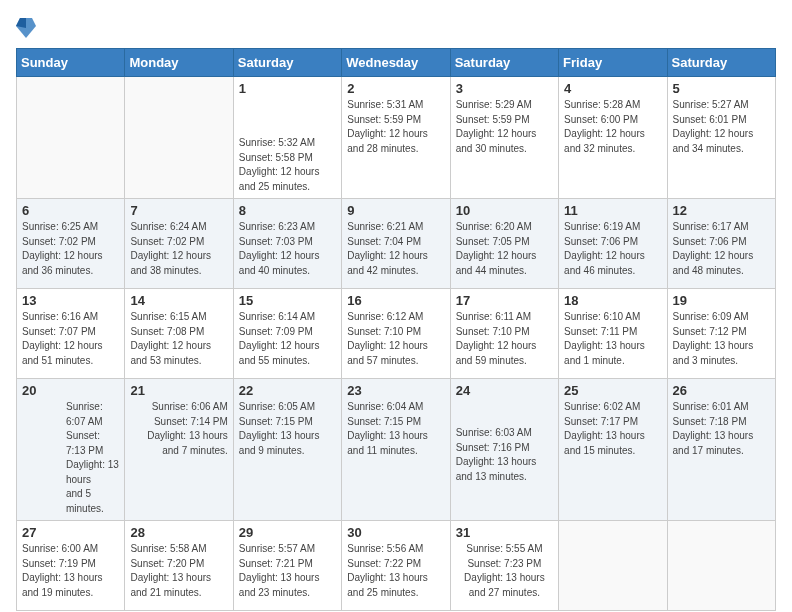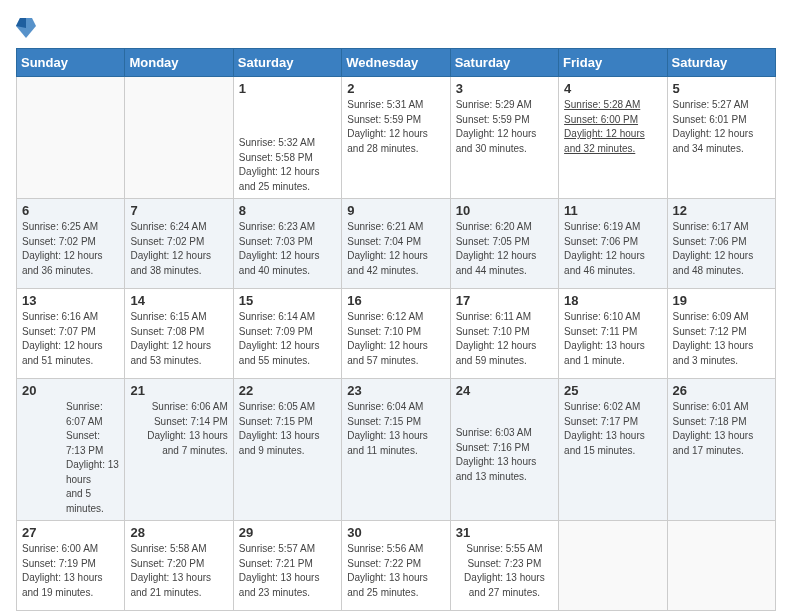--- a/index.html
+++ b/index.html
@@ -146,21 +146,21 @@
         </td>
         <td>
           <span class="day-number">3</span>
           <div class="day-info" style="white-space: pre-line;">Sunrise: 5:29 AM
 Sunset: 5:59 PM
 Daylight: 12 hours
 and 30 minutes.</div>
         </td>
         <td>
           <span class="day-number">4</span>
-          <div class="day-info" style="white-space: pre-line; text-decoration: underline;">Sunrise: 5:28 AM
+          <div class="day-info" style="white-space: pre-line;">Sunrise: 5:28 AM
 Sunset: 6:00 PM
 Daylight: 12 hours
 and 32 minutes.</div>
         </td>
         <td>
           <span class="day-number">5</span>
           <div class="day-info" style="white-space: pre-line;">Sunrise: 5:27 AM
 Sunset: 6:01 PM
 Daylight: 12 hours
 and 34 minutes.</div>

